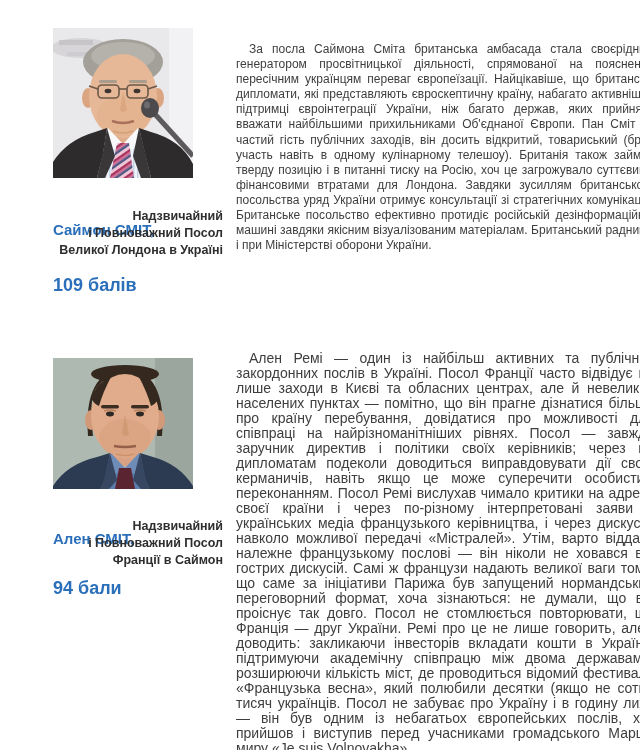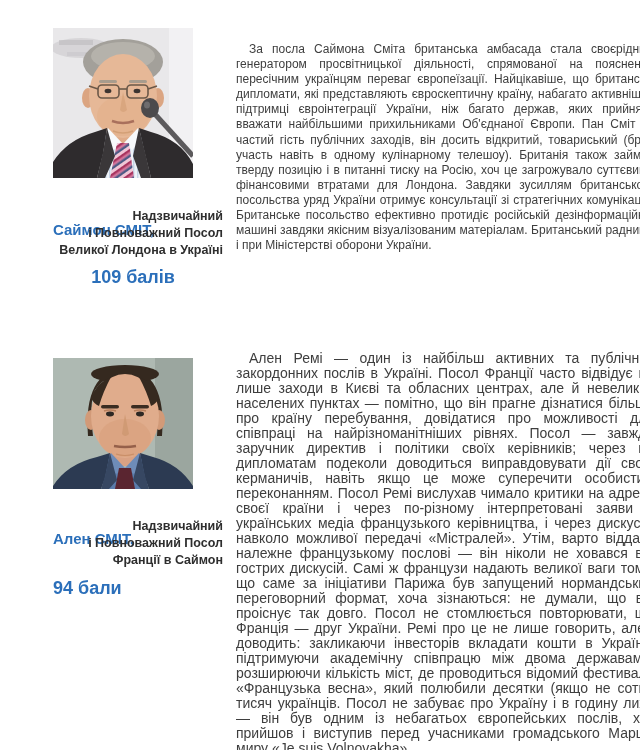--- a/index.html
+++ b/index.html
@@ -26,21 +26,21 @@
   .titles{
     position:absolute;left:53px;width:170px;
     color:#2e2e2e;font-size:12.5px;font-weight:bold;line-height:17px;text-align:right;
   }
   .titles-1{top:208px;}
   .titles-2{top:518px;}
   .score{
     position:absolute;left:53px;width:160px;
     color:#2b6fba;font-size:18px;font-weight:bold;line-height:20px;
   }
-  .score-1{top:267px;text-align:center;}
+  .score-1{top:275px;}
   .score-2{top:578px;}
   .para{
     position:absolute;left:220px;width:418px;
     color:#3e3e3e;
     text-align:justify;
     text-indent:13px;
     margin:16px;
   }
   .para-1{top:26px;font-size:12px;line-height:15.1px;}
   .para-2{top:335px;font-size:14px;line-height:15px;}

